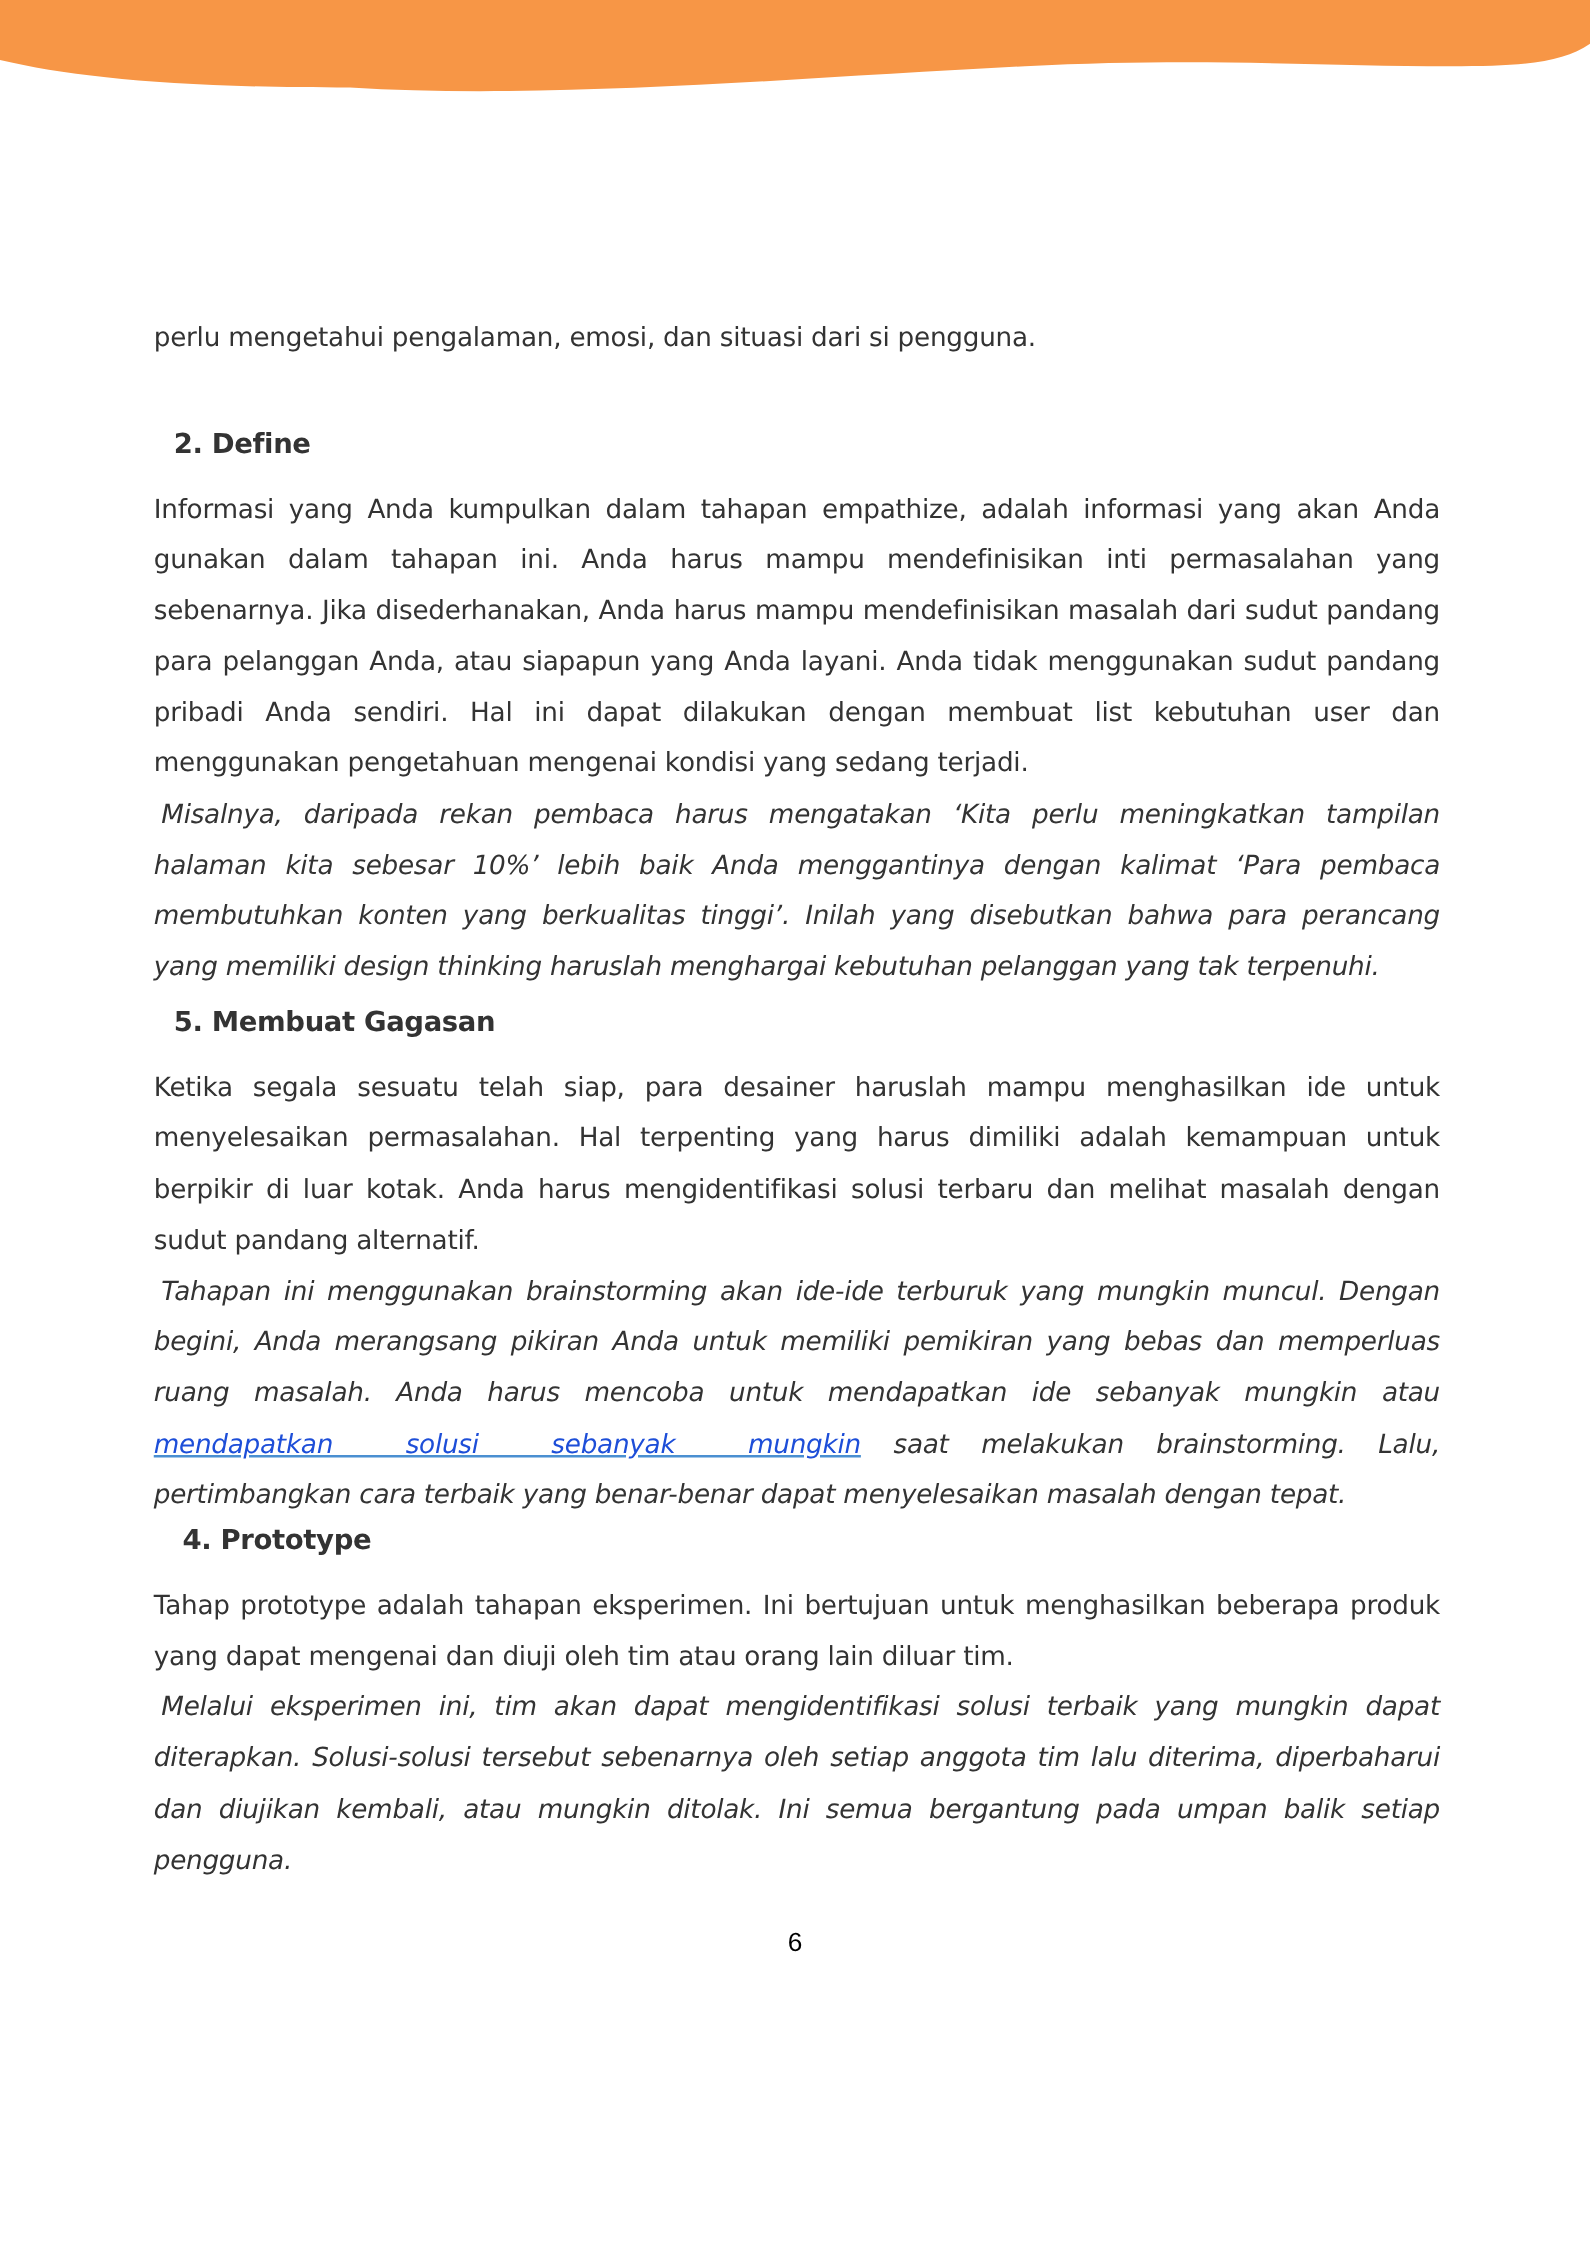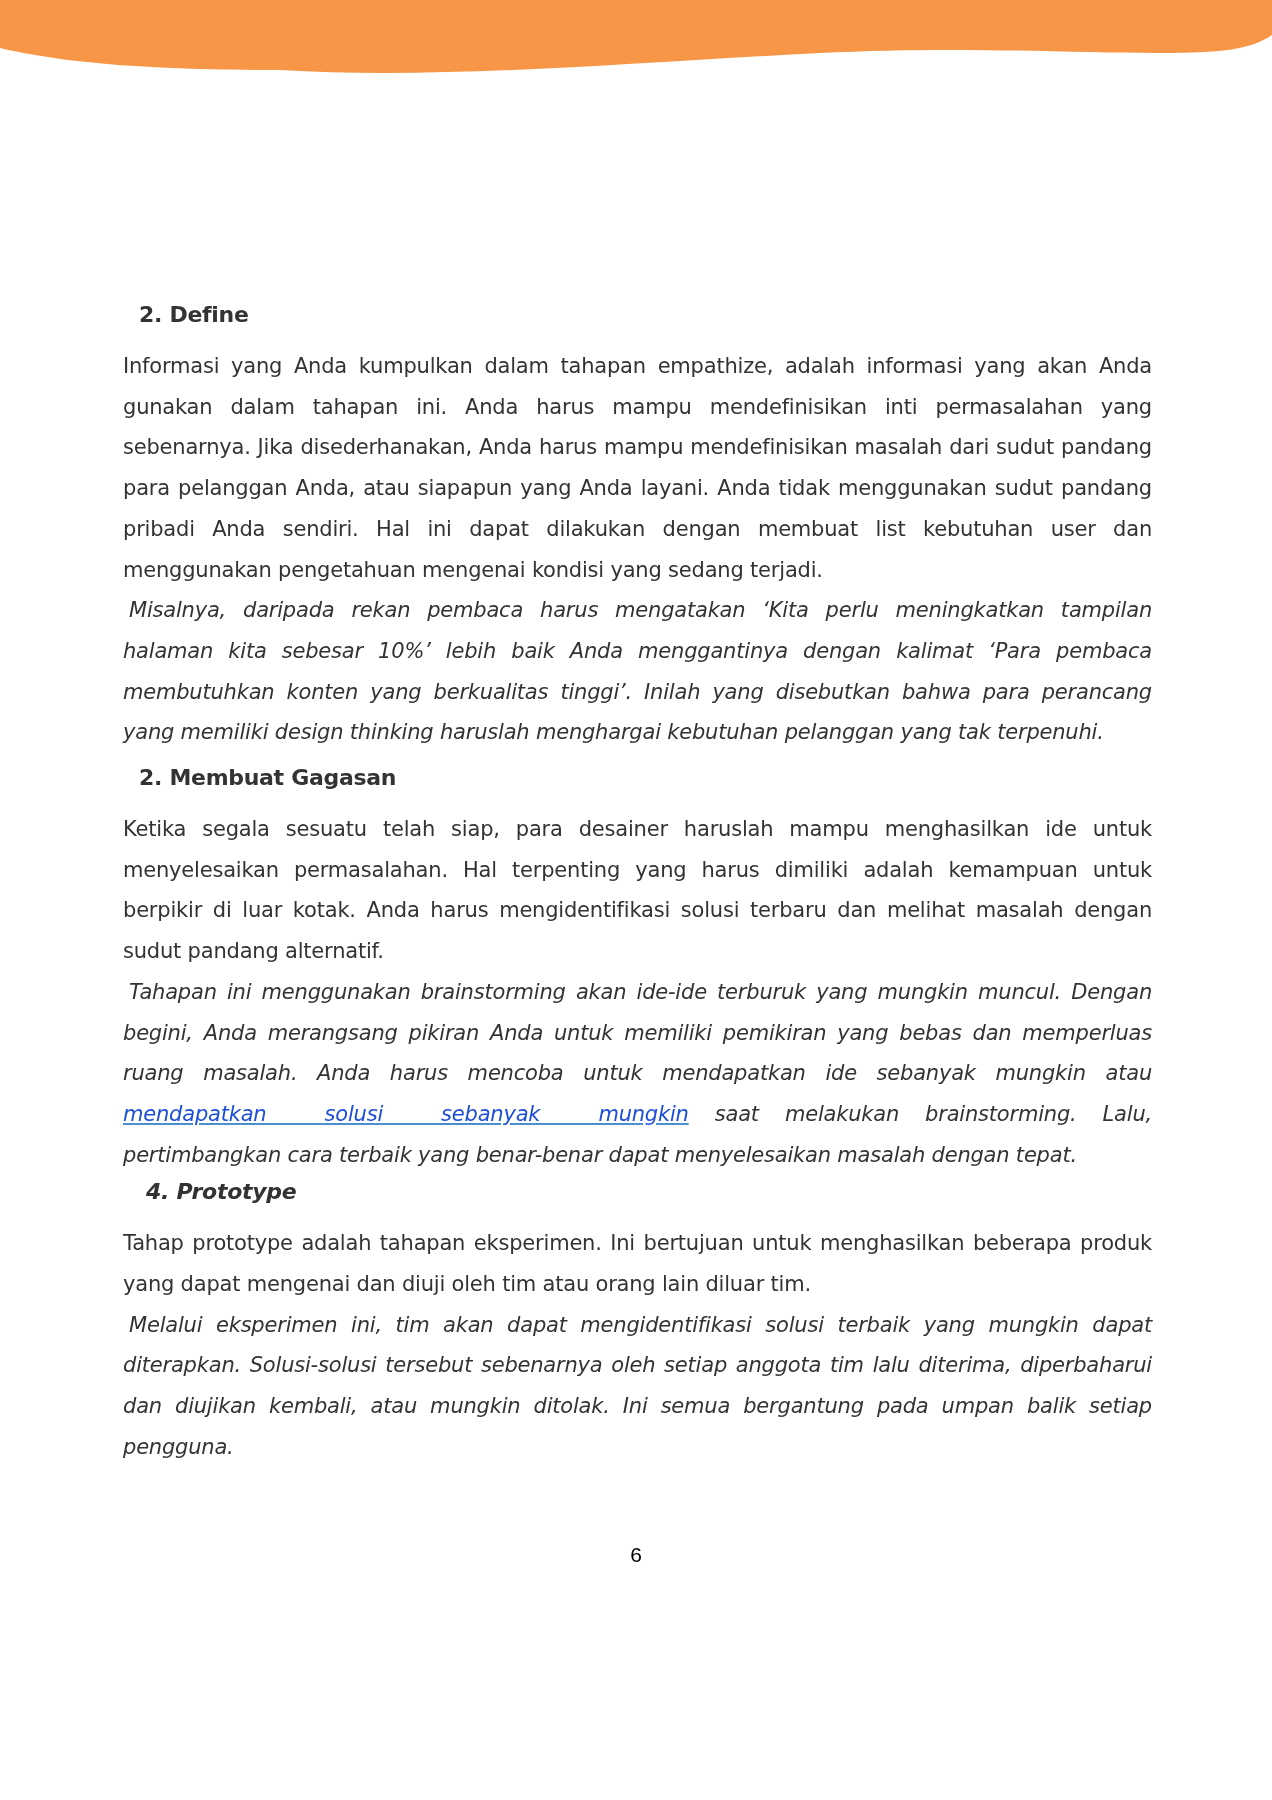--- a/index.html
+++ b/index.html
@@ -64,27 +64,28 @@
     }
   </style>
 </head>
 <body>
 
 <svg class="header-wave" viewBox="0 0 1272 80" preserveAspectRatio="none">
   <path id="wave-path" d="M0,0 L1272,0 L1272,35 C1250,50 1220,53 1160,53 C1060,53 960,46 820,53 C640,62 440,80 280,70 C140,70 60,62 0,48 Z" fill="#f79646"></path>
 </svg>
 
 <div class="page-body">
+  <p class="para">perlu mengetahui pengalaman, emosi, dan situasi dari si pengguna.</p>
 
   <h2 class="heading" style="margin-top:50px;">2. Define</h2>
   <p class="para" style="margin-top:14px;">Informasi yang Anda kumpulkan dalam tahapan empathize, adalah informasi yang akan Anda gunakan dalam tahapan ini. Anda harus mampu mendefinisikan inti permasalahan yang sebenarnya. Jika disederhanakan, Anda harus mampu mendefinisikan masalah dari sudut pandang para pelanggan Anda, atau siapapun yang Anda layani. Anda tidak menggunakan sudut pandang pribadi Anda sendiri. Hal ini dapat dilakukan dengan membuat list kebutuhan user dan menggunakan pengetahuan mengenai kondisi yang sedang terjadi.</p>
   <p class="para para-indent">Misalnya, daripada rekan pembaca harus mengatakan ‘Kita perlu meningkatkan tampilan halaman kita sebesar 10%’ lebih baik Anda menggantinya dengan kalimat ‘Para pembaca membutuhkan konten yang berkualitas tinggi’. Inilah yang disebutkan bahwa para perancang yang memiliki design thinking haruslah menghargai kebutuhan pelanggan yang tak terpenuhi.</p>
 
-  <h2 class="heading" style="margin-top:10px;">2. Membuat Gagasan</h2>
+  <h2 class="heading" style="margin-top:10px;">5. Membuat Gagasan</h2>
   <p class="para" style="margin-top:14px;">Ketika segala sesuatu telah siap, para desainer haruslah mampu menghasilkan ide untuk menyelesaikan permasalahan. Hal terpenting yang harus dimiliki adalah kemampuan untuk berpikir di luar kotak. Anda harus mengidentifikasi solusi terbaru dan melihat masalah dengan sudut pandang alternatif.</p>
   <p class="para para-indent"><span>Tahapan ini menggunakan brainstorming akan ide-ide terburuk yang mungkin muncul. Dengan begini, Anda merangsang pikiran Anda untuk memiliki pemikiran yang bebas dan memperluas ruang masalah. Anda harus mencoba untuk mendapatkan ide sebanyak mungkin atau</span> <a class="link" href="#">mendapatkan solusi sebanyak mungkin</a> <span>saat melakukan brainstorming. Lalu, pertimbangkan cara terbaik yang benar-benar dapat menyelesaikan masalah dengan tepat.</span></p>
 
-  <h2 class="heading" style="margin-top:2px; padding-left:7px;font-style:italic;">4. Prototype</h2>
+  <h2 class="heading" style="margin-top:2px; padding-left:7px;">4. Prototype</h2>
   <p class="para" style="margin-top:0px;">Tahap prototype adalah tahapan eksperimen. Ini bertujuan untuk menghasilkan beberapa produk yang dapat mengenai dan diuji oleh tim atau orang lain diluar tim.</p>
   <p class="para para-indent">Melalui eksperimen ini, tim akan dapat mengidentifikasi solusi terbaik yang mungkin dapat diterapkan. Solusi-solusi tersebut sebenarnya oleh setiap anggota tim lalu diterima, diperbaharui dan diujikan kembali, atau mungkin ditolak. Ini semua bergantung pada umpan balik setiap pengguna.</p>
 </div>
 
 <div class="page-number">6</div>
 
 </body></html>

